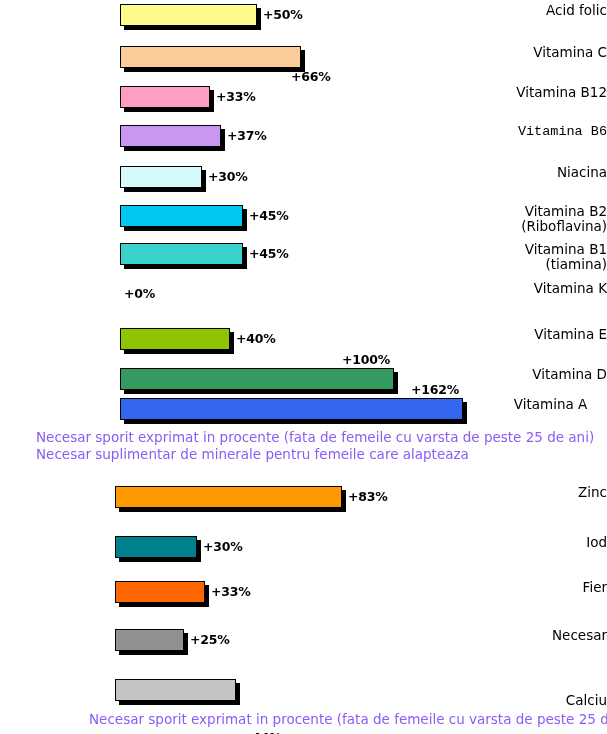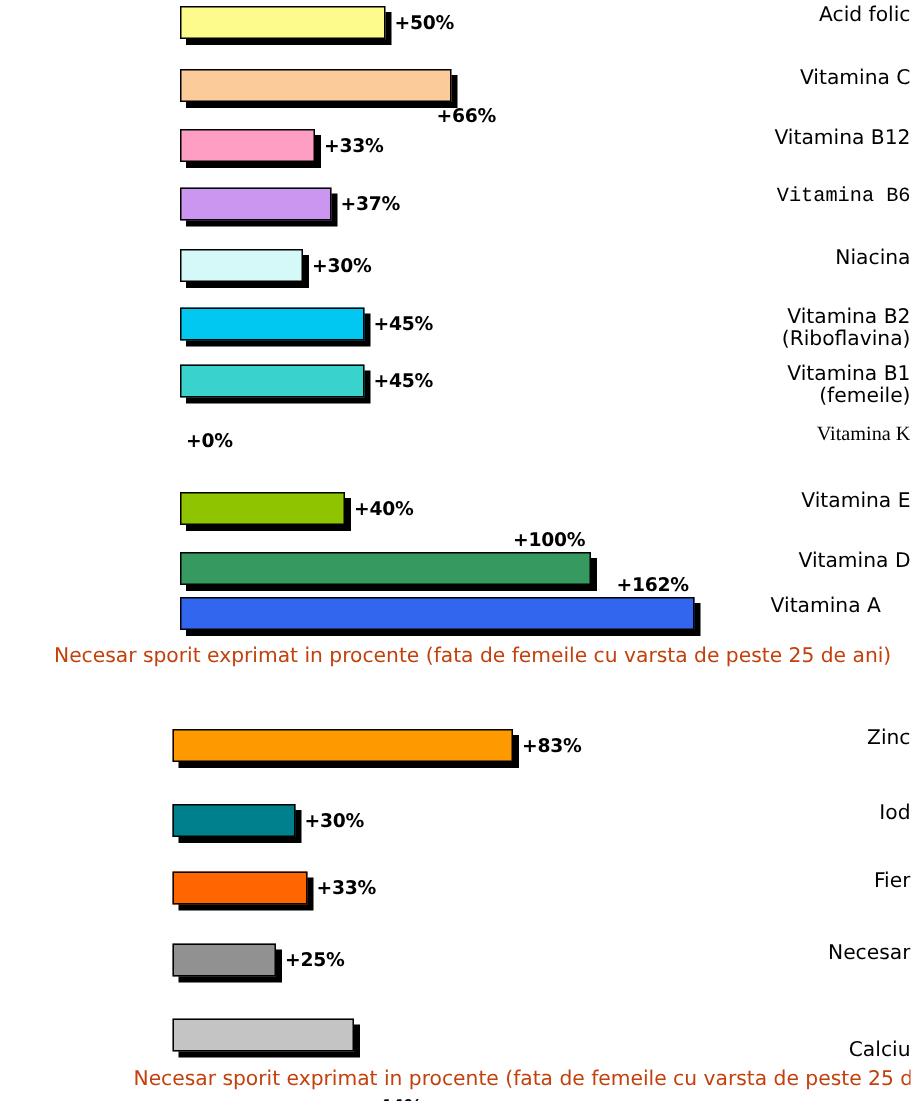--- a/index.html
+++ b/index.html
@@ -72,21 +72,21 @@
     top: 3px;
   }
   .bar-value.above {
     top: -16px;
   }
 
   .caption {
     position: absolute;
     font-size: 13.5px;
     line-height: 17px;
-    color: #c2410c;
+    color: #8b5cf6;
     white-space: nowrap;
     text-align: right;
   }
 </style>
 </head>
 <body>
 
 <div id="chart-root">
     <div class="row" style="top: 4px;">
       <div class="row-label" style="top: -1px;">Acid folic</div>
@@ -126,28 +126,28 @@
     <div class="row" style="top: 205px;">
       <div class="row-label" style="top: -1px;">Vitamina B2
 (Riboflavina)</div>
       <div class="bar-wrap" style="left: 120px;">
         <div class="bar" style="width: 123px; background: rgb(0, 200, 240);"></div>
         <div class="bar-value side" style="left: 129px;">+45%</div>
       </div>
     </div>
     <div class="row" style="top: 243px;">
       <div class="row-label" style="top: -1px;">Vitamina B1
-(femeile)</div>
+(tiamina)</div>
       <div class="bar-wrap" style="left: 120px;">
         <div class="bar" style="width: 123px; background: rgb(58, 210, 204);"></div>
         <div class="bar-value side" style="left: 129px;">+45%</div>
       </div>
     </div>
     <div class="row" style="top: 283px;">
-      <div class="row-label" style="top: -2px; font-family: Liberation Serif, serif;">Vitamina K</div>
+      <div class="row-label" style="top: -2px;">Vitamina K</div>
       <div class="bar-wrap" style="left: 120px;">
         <div class="bar-value side" style="left: 4px;">+0%</div>
       </div>
     </div>
     <div class="row" style="top: 328px;">
       <div class="row-label" style="top: -1px;">Vitamina E</div>
       <div class="bar-wrap" style="left: 120px;">
         <div class="bar" style="width: 110px; background: rgb(143, 196, 0);"></div>
         <div class="bar-value side" style="left: 116px;">+40%</div>
       </div>
@@ -195,14 +195,15 @@
       </div>
     </div>
     <div class="row" style="top: 679px;">
       <div class="row-label" style="top: -1px; margin-top: 15px;">Calciu</div>
       <div class="bar-wrap" style="left: 115px;">
         <div class="bar" style="width: 121px; background: rgb(196, 196, 196);"></div>
         <div class="bar-value side" style="left: 127px; margin-top: 48px;">+44%</div>
       </div>
     </div>
     <div class="caption" style="left: 36px; top: 429px;">Necesar sporit exprimat in procente (fata de femeile cu varsta de peste 25 de ani)</div>
+    <div class="caption" style="left: 36px; top: 446px;">Necesar suplimentar de minerale pentru femeile care alapteaza</div>
     <div class="caption" style="left: 89px; top: 711px;">Necesar sporit exprimat in procente (fata de femeile cu varsta de peste 25 de ani)</div>
   </div>
 
 </body></html>

